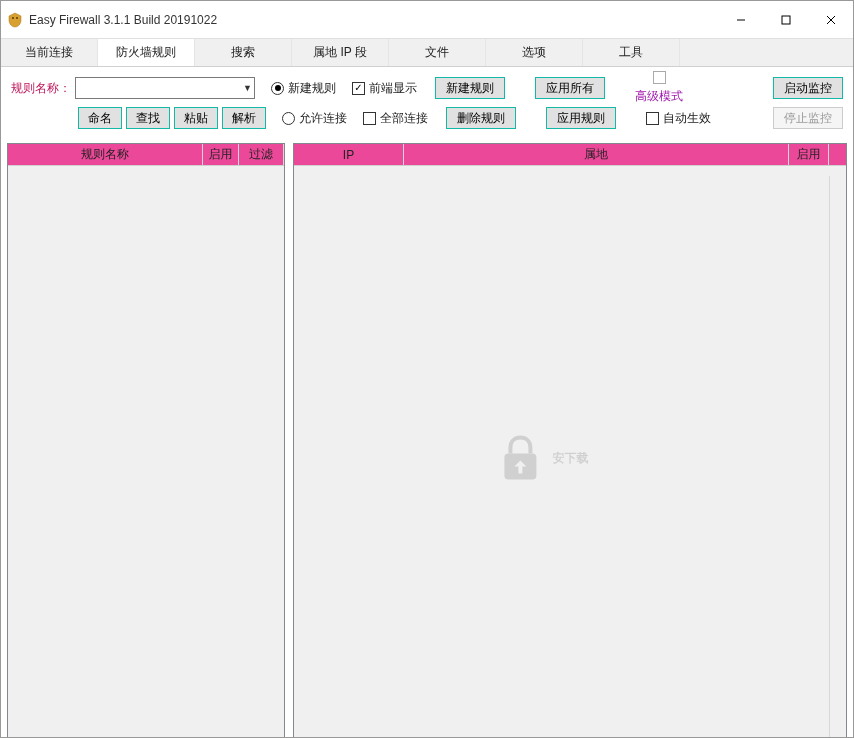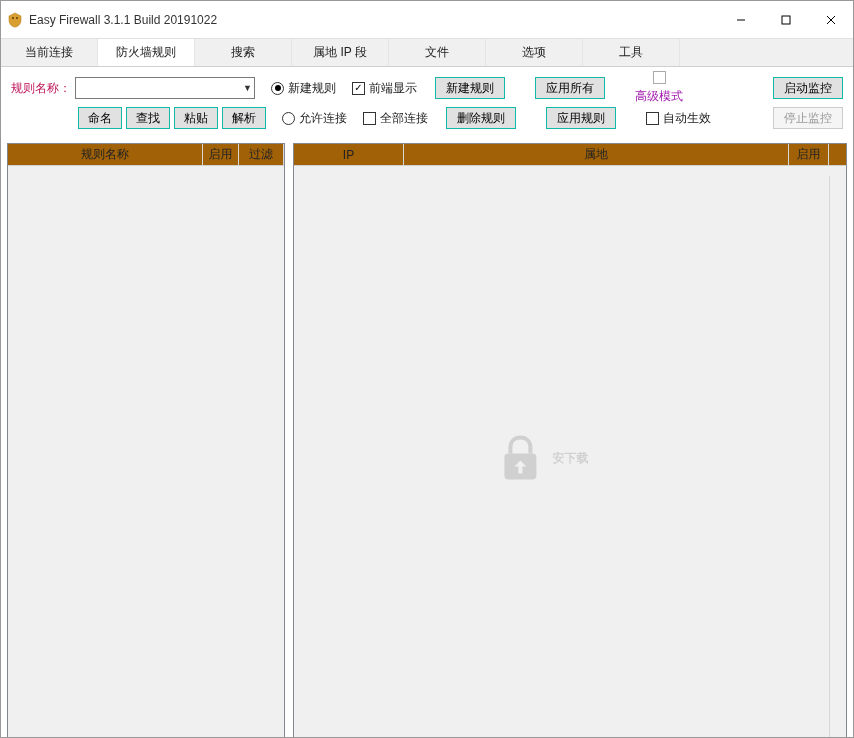--- a/index.html
+++ b/index.html
@@ -32,21 +32,21 @@
   .check .box { width: 13px; height: 13px; border: 1px solid #333; display: inline-flex; align-items: center; justify-content: center; font-size: 10px; color: #000; line-height: 1; }
   .check.disabled { color: #a21caf; flex-direction: column; }
   .check.disabled .box { border-color: #aaa; }
   .spacer { flex: 1; }
   
   
   .content { display: flex; padding: 0 6px 6px 6px; height: calc(100% - 30px - 28px - 70px); gap: 8px; }
   .panel { border: 1px solid #828790; background: #f0f0f0; display: flex; flex-direction: column; }
   .panel.left { width: 278px; }
   .panel.right { flex: 1; }
-  .col-headers { height: 22px; background: #a16207; display: flex; border-bottom: 1px solid #d0d0d0; }
+  .col-headers { height: 22px; background: #ec4899; display: flex; border-bottom: 1px solid #d0d0d0; }
   .colh { height: 100%; display: flex; align-items: center; justify-content: center; border-right: 1px solid #d8d8d8; color: #222; font-size: 12px; }
   .panel-body { flex: 1; position: relative; background: #f0f0f0; margin-top: 10px; }
   .scrollbar-v { position: absolute; right: 0; top: 0; width: 17px; height: 100%; background: #f0f0f0; border-left: 1px solid #d8d8d8; }
   
   
   .watermark { position: absolute; top: 50%; left: 50%; transform: translate(-80%, -55%); opacity: 0.13; text-align: center; color: #000; pointer-events: none; }
   .watermark .wm-top { font-size: 42px; font-weight: bold; display: flex; align-items: center; gap: 8px; }
   .watermark .wm-bot { font-size: 24px; letter-spacing: 1px; }
   .wm-icon { width: 48px; height: 48px; }
 </style>

